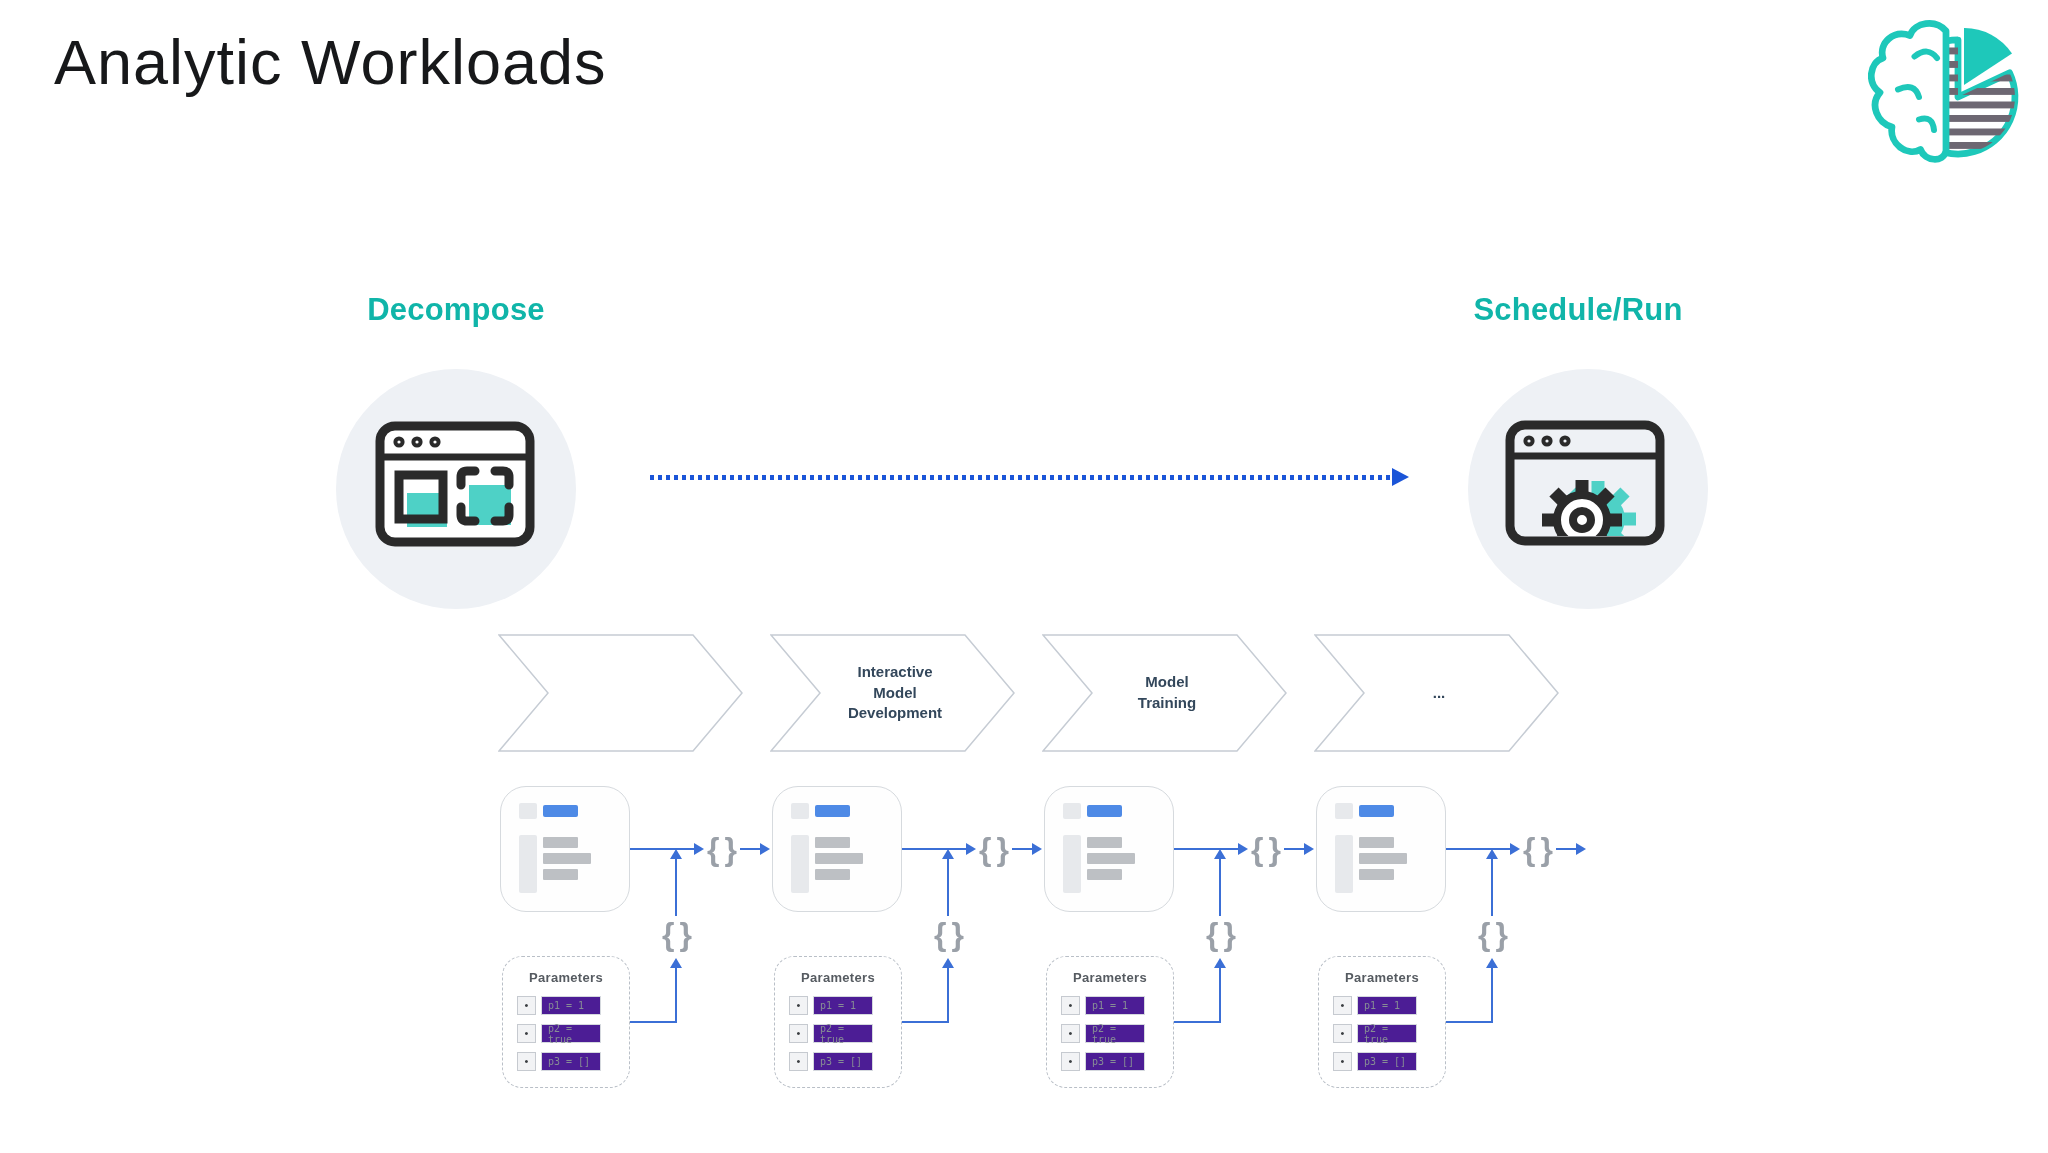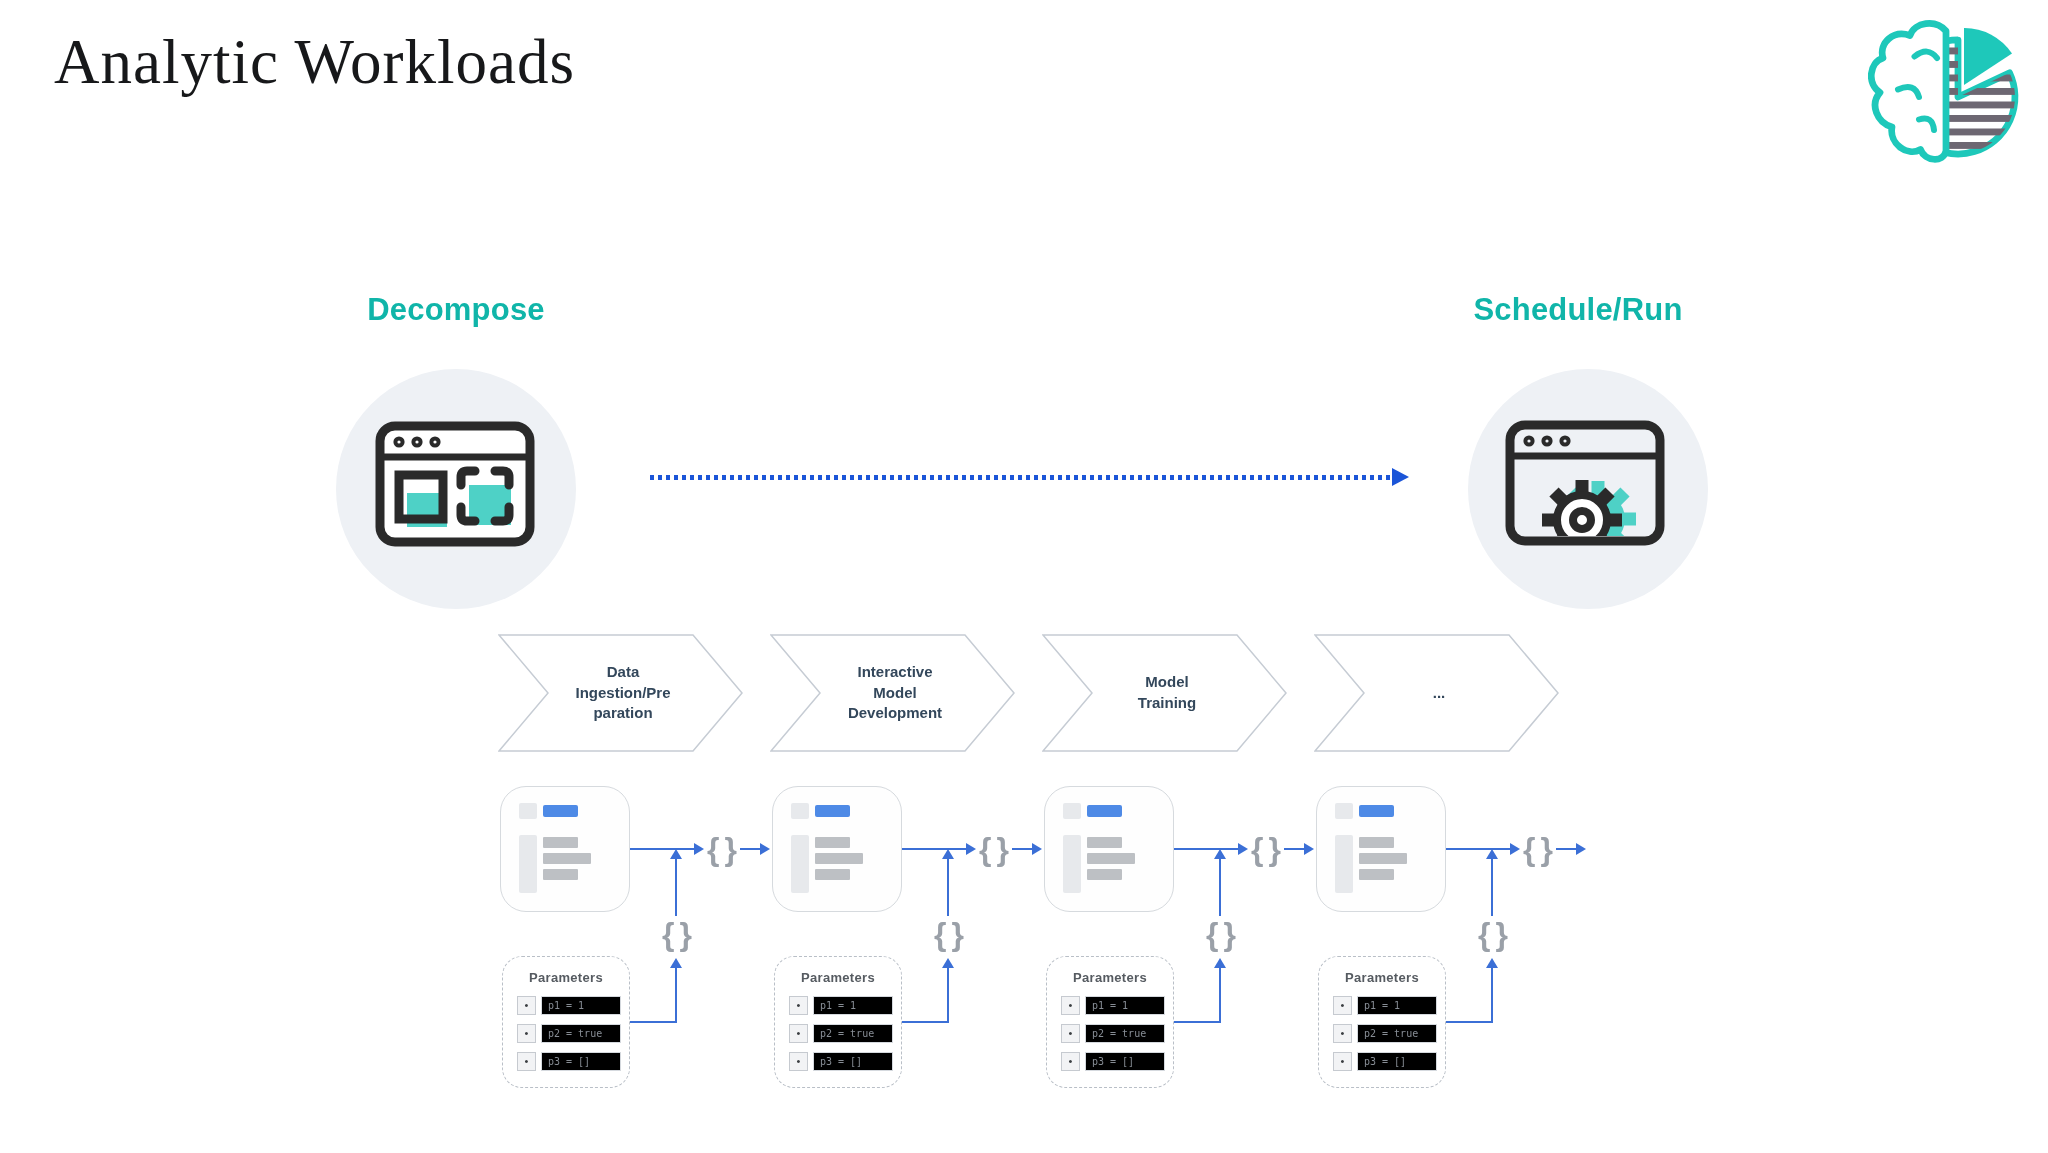--- a/index.html
+++ b/index.html
@@ -1,20 +1,20 @@
 <!DOCTYPE html>
 <html><head>
 <meta charset="utf-8">
 <style>
   html,body{margin:0;padding:0;background:#fff;}
   #slide{position:relative;width:2048px;height:1153px;background:#ffffff;overflow:hidden;
          font-family:"Liberation Sans",sans-serif;}
 
   
-  .slide-title{position:absolute;left:54px;top:26px;font-family:Liberation Serif, serif;
+  .slide-title{position:absolute;left:54px;top:26px;font-family:Liberation Sans, sans-serif;
     font-size:63px;color:#17181a;letter-spacing:1px;font-weight:400;}
 
   
   .logo{position:absolute;left:1868px;top:16px;width:156px;height:150px;}
 
   
   .step-label{position:absolute;top:292px;width:360px;text-align:center;
     font-size:31px;font-weight:700;color:#10b5a9;letter-spacing:.2px;}
   .step-label.decompose{left:276px;}
   .step-label.schedule{left:1398px;}
@@ -64,21 +64,21 @@
   .brace.low{left:158px;top:285px;}
 
   .params{position:absolute;left:4px;top:326px;width:128px;height:132px;box-sizing:border-box;
     border:1.5px dashed #b9bfc7;border-radius:20px;background:#fff;}
   .params-title{position:absolute;left:0;top:13px;width:100%;text-align:center;
     font-size:13px;font-weight:700;color:#565b61;letter-spacing:.3px;}
   .p-row{position:absolute;left:14px;display:flex;align-items:center;gap:5px;}
   .p-row.r0{top:39px;} .p-row.r1{top:67px;} .p-row.r2{top:95px;}
   .p-icon{width:19px;height:19px;box-sizing:border-box;background:#f2f3f5;border:1px solid #c6cad0;
     display:flex;align-items:center;justify-content:center;font-size:11px;color:#3c4043;line-height:1;}
-  .p-field{width:80px;height:19px;box-sizing:border-box;background:#000000;border:1px solid #d5d9de;
+  .p-field{width:60px;height:19px;box-sizing:border-box;background:#4c1d95;border:1px solid #d5d9de;
     display:flex;align-items:center;padding-left:6px;font-family:"DejaVu Sans Mono",monospace;
     font-size:10px;color:#878d95;}
 </style>
 </head>
 <body>
 
 <div id="slide">
 
   <div class="slide-title">Analytic Workloads</div>
 
@@ -165,23 +165,20 @@
     <circle cx="60" cy="21" r="3.6" fill="none" stroke="#2a2a2a" stroke-width="4"></circle>
   </svg>
 
   <div class="dotted-line"></div>
   <div class="dotted-head"></div>
 
   <div class="unit u0">
     <svg class="chevron" viewBox="0 0 246 118">
       <polygon points="1,1 195,1 244,59 195,117 1,117 50,59" fill="#ffffff" stroke="#c6ccd4" stroke-width="1.5"></polygon>
       </svg>
-    <div class="stage-label">Data
-Ingestion/Pre
-paration</div>
     <div class="nb-card">
       <div class="nb-sq"></div>
       <div class="nb-title"></div>
       <div class="nb-strip"></div>
       <div class="nb-b1"></div>
       <div class="nb-b2"></div>
       <div class="nb-b3"></div>
     </div>
     <div class="hline" style="left:132px;top:218px;width:66px;"></div>
     <div class="arr-r" style="left:196px;top:213px;"></div>

